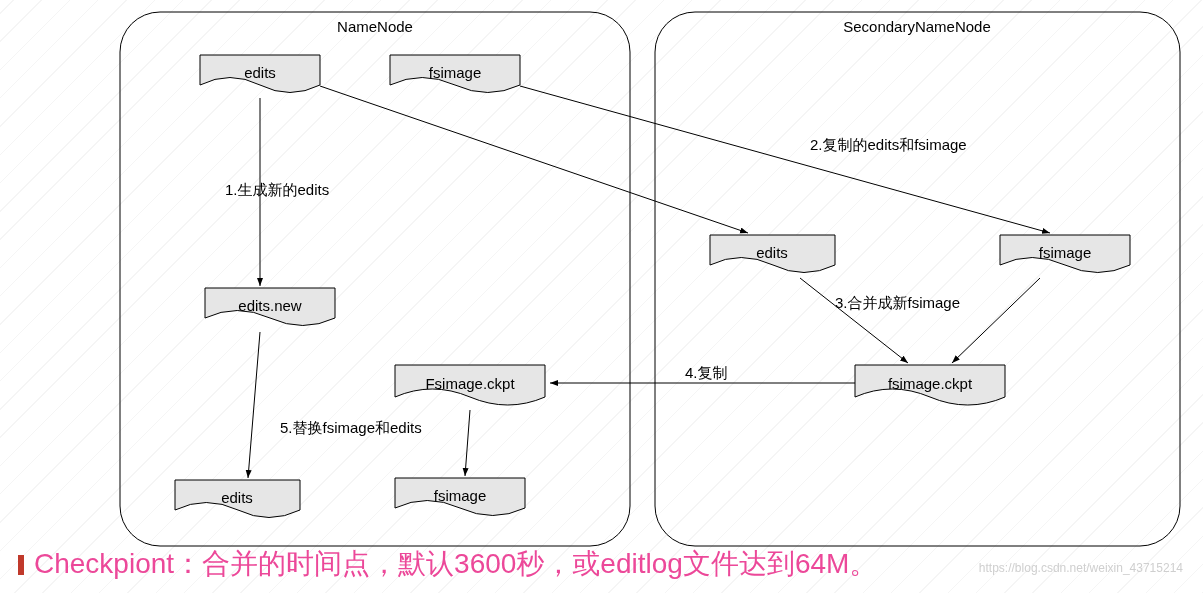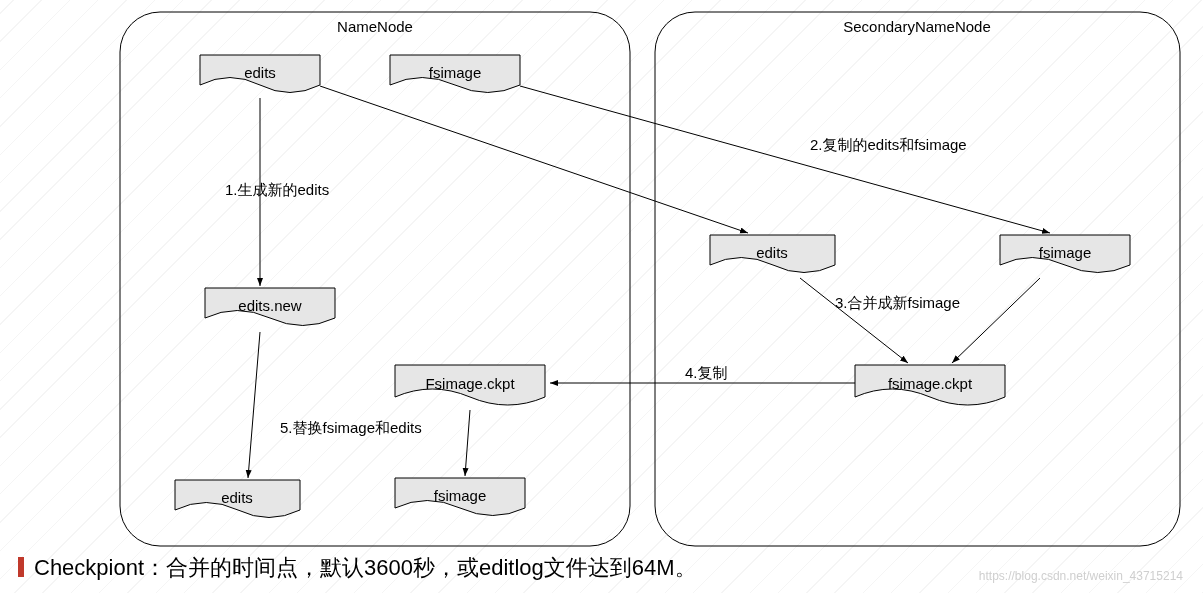--- a/index.html
+++ b/index.html
@@ -47,35 +47,35 @@
   }
   .arrow {
     stroke: #000;
     stroke-width: 1;
     fill: none;
   }
   .caption {
     position: absolute;
     left: 18px;
     bottom: 10px;
-    font-size: 22px;
-    color: #000000;
+    font-size: 28px;
+    color: #ec4899;
   }
   .bullet {
     display: inline-block;
     width: 6px;
     height: 20px;
     background: #c0392b;
     margin-right: 10px;
     vertical-align: -2px;
   }
   .watermark {
     position: absolute;
     right: 20px;
-    bottom: 10px;
+    bottom: 18px;
     font-size: 12px;
     color: #cfcfcf;
   }
 </style>
 </head>
 <body>
 
 <div class="diagbg"></div>
 
 <svg width="1203" height="593">

